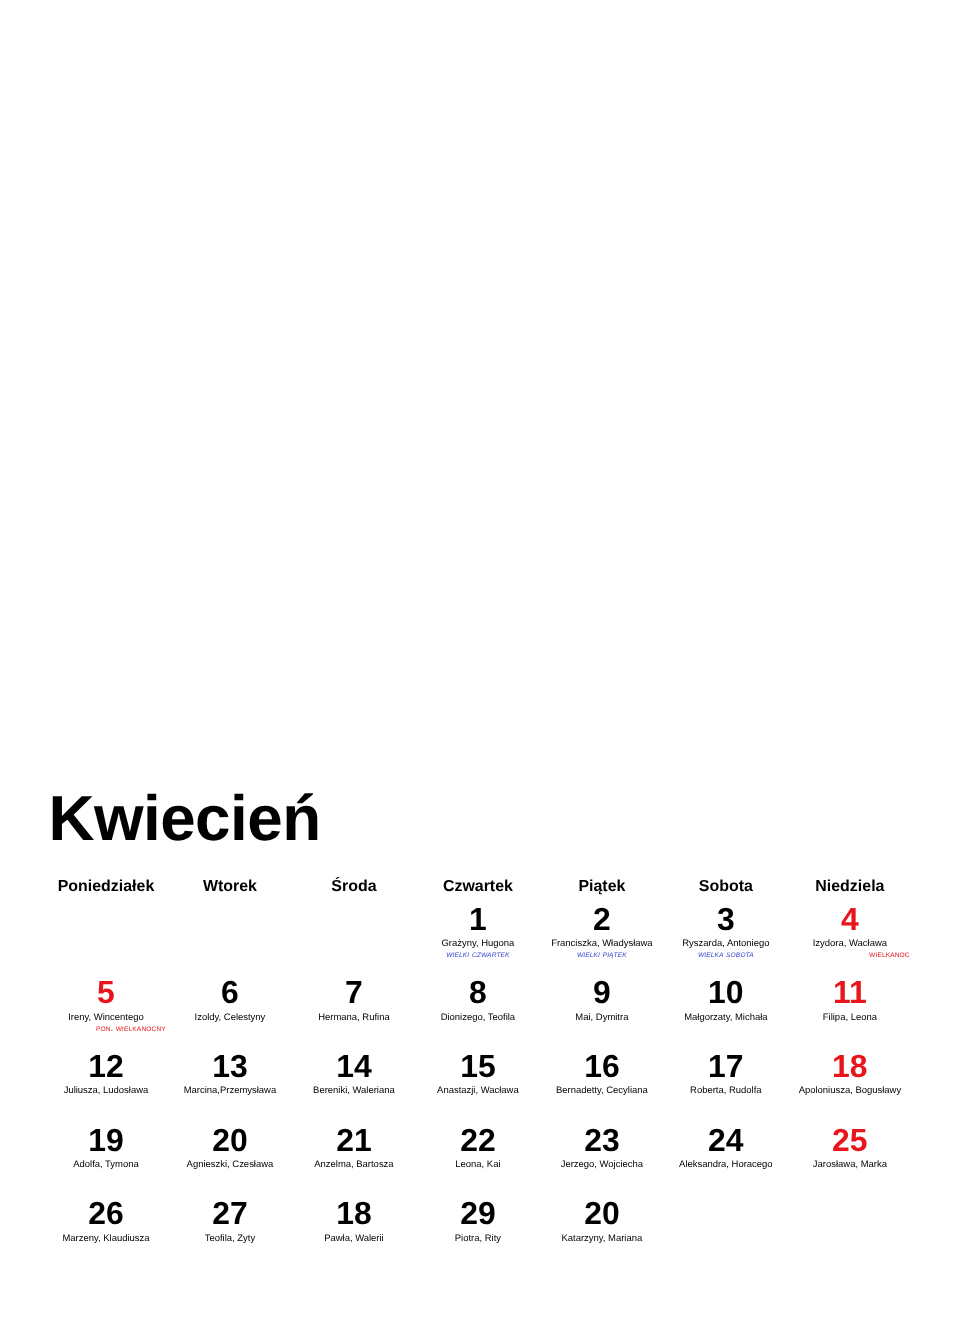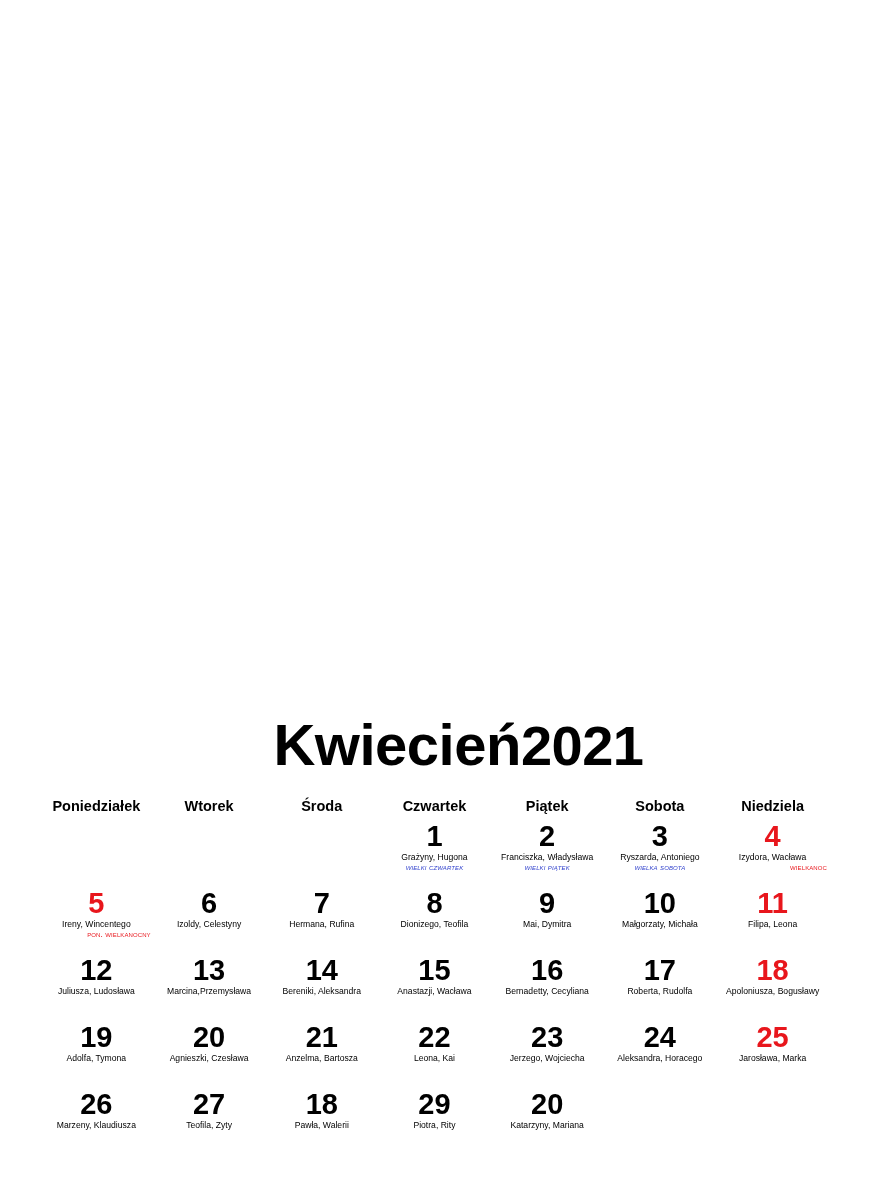--- a/index.html
+++ b/index.html
@@ -25,23 +25,22 @@
   }
   .calendar-block {
     position: absolute;
     left: 40px;
     top: 716px;
     width: 789px;
   }
   .title-row {
     display: flex;
     align-items: flex-end;
-    justify-content: center;
+    justify-content: space-between;
     padding: 0 4px 0 4px;
-    margin-left: 48px;
   }
   .month-name {
     font-size: 58px;
     font-weight: bold;
     line-height: 1.0;
     letter-spacing: -0.5px;
   }
   .year {
     font-size: 56px;
     font-weight: bold;
@@ -94,21 +93,20 @@
   .empty { height: 62px; }
 </style>
 </head>
 <body>
 
 <div class="page">
   <div class="calendar-block">
 
     <div class="title-row">
       <div class="month-name">Kwiecień</div>
-      <div class="year">2021</div>
     </div>
 
     <table class="cal">
       <thead>
         <tr>
           <th>Poniedziałek</th>
           <th>Wtorek</th>
           <th>Środa</th>
           <th>Czwartek</th>
           <th>Piątek</th>
@@ -177,21 +175,21 @@
             <td>
               <span class="daynum">12</span>
               <span class="names">Juliusza, Ludosława</span>
             </td>
             <td>
               <span class="daynum">13</span>
               <span class="names">Marcina,Przemysława</span>
             </td>
             <td>
               <span class="daynum">14</span>
-              <span class="names">Bereniki, Aleksandra</span>
+              <span class="names">Bereniki, Waleriana</span>
             </td>
             <td>
               <span class="daynum">15</span>
               <span class="names">Anastazji, Wacława</span>
             </td>
             <td>
               <span class="daynum">16</span>
               <span class="names">Bernadetty, Cecyliana</span>
             </td>
             <td>

